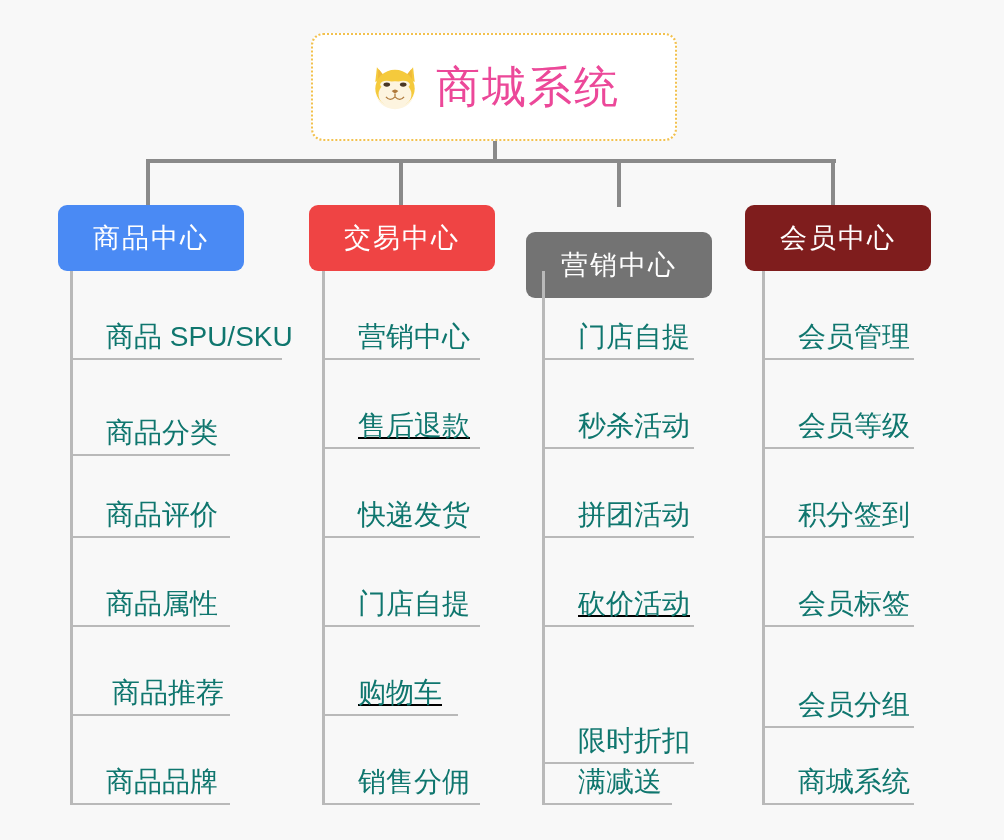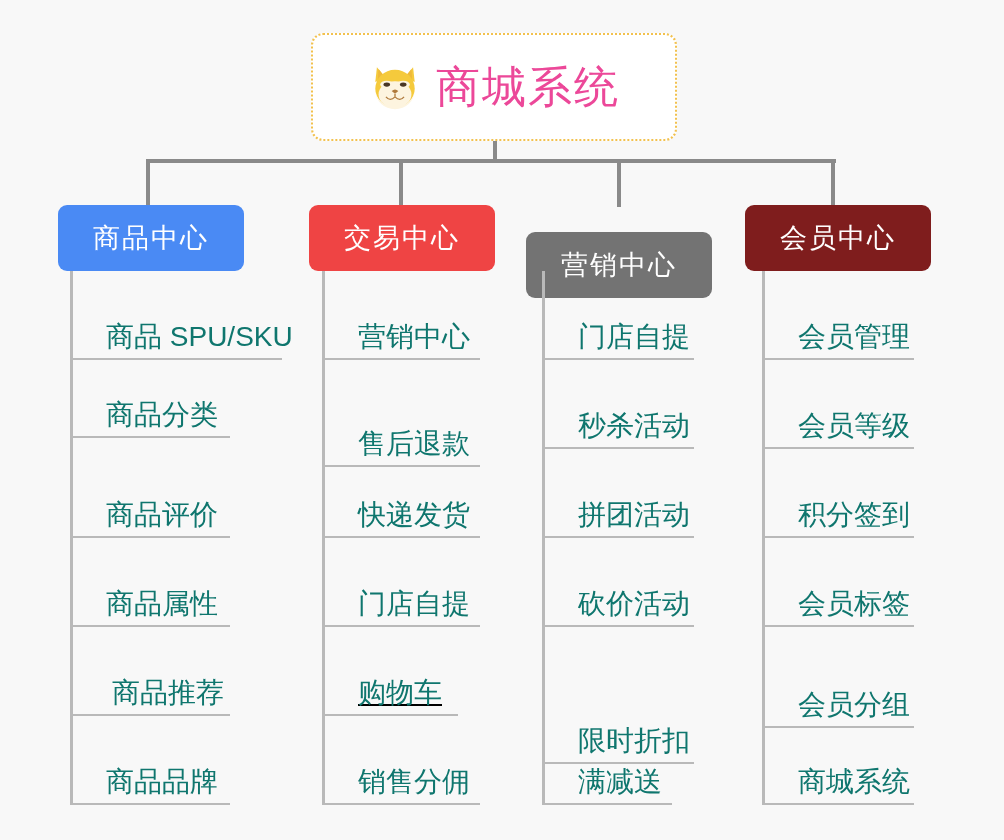--- a/index.html
+++ b/index.html
@@ -158,21 +158,21 @@
 
   <div id="branches">
       <div class="cat-header" style="left: 58px; width: 186px; background: rgb(74, 138, 244);">
         <span>商品中心</span>
       </div>
       <div class="branch" style="left: 70px;">
         <div class="trunk" style="height: 534px;"></div>
         <div class="leaf" style="top: 0px; width: 212px;">
           <span class="leaf-label">商品 SPU/SKU</span>
         </div>
-        <div class="leaf" style="top: 78px; width: 160px;">
+        <div class="leaf" style="top: 96px; width: 160px;">
           <span class="leaf-label">商品分类</span>
         </div>
         <div class="leaf" style="top: 178px; width: 160px;">
           <span class="leaf-label">商品评价</span>
         </div>
         <div class="leaf" style="top: 267px; width: 160px;">
           <span class="leaf-label">商品属性</span>
         </div>
         <div class="leaf" style="top: 356px; width: 160px; justify-content: center;">
           <span class="leaf-label">商品推荐</span>
@@ -182,21 +182,21 @@
         </div>
       </div>
       <div class="cat-header" style="left: 309px; width: 186px; background: #ef4444;">
         <span>交易中心</span>
       </div>
       <div class="branch" style="left: 322px;">
         <div class="trunk" style="height: 534px;"></div>
         <div class="leaf" style="top: 0px; width: 158px;">
           <span class="leaf-label">营销中心</span>
         </div>
-        <div class="leaf" style="top: 107px; width: 158px;">
+        <div class="leaf" style="top: 89px; width: 158px; text-decoration: underline;">
           <span class="leaf-label">售后退款</span>
         </div>
         <div class="leaf" style="top: 178px; width: 158px;">
           <span class="leaf-label">快递发货</span>
         </div>
         <div class="leaf" style="top: 267px; width: 158px;">
           <span class="leaf-label">门店自提</span>
         </div>
         <div class="leaf" style="top: 356px; width: 136px; text-decoration: underline;">
           <span class="leaf-label">购物车</span>
@@ -212,21 +212,21 @@
         <div class="trunk" style="height: 534px;"></div>
         <div class="leaf" style="top: 0px; width: 152px;">
           <span class="leaf-label">门店自提</span>
         </div>
         <div class="leaf" style="top: 89px; width: 152px;">
           <span class="leaf-label">秒杀活动</span>
         </div>
         <div class="leaf" style="top: 178px; width: 152px;">
           <span class="leaf-label">拼团活动</span>
         </div>
-        <div class="leaf" style="top: 267px; width: 152px;">
+        <div class="leaf" style="top: 267px; width: 152px; text-decoration: underline;">
           <span class="leaf-label">砍价活动</span>
         </div>
         <div class="leaf" style="top: 356px; width: 152px; margin-top: 48px;">
           <span class="leaf-label">限时折扣</span>
         </div>
         <div class="leaf" style="top: 445px; width: 130px;">
           <span class="leaf-label">满减送</span>
         </div>
       </div>
       <div class="cat-header" style="left: 745px; width: 186px; background: #7f1d1d;">

